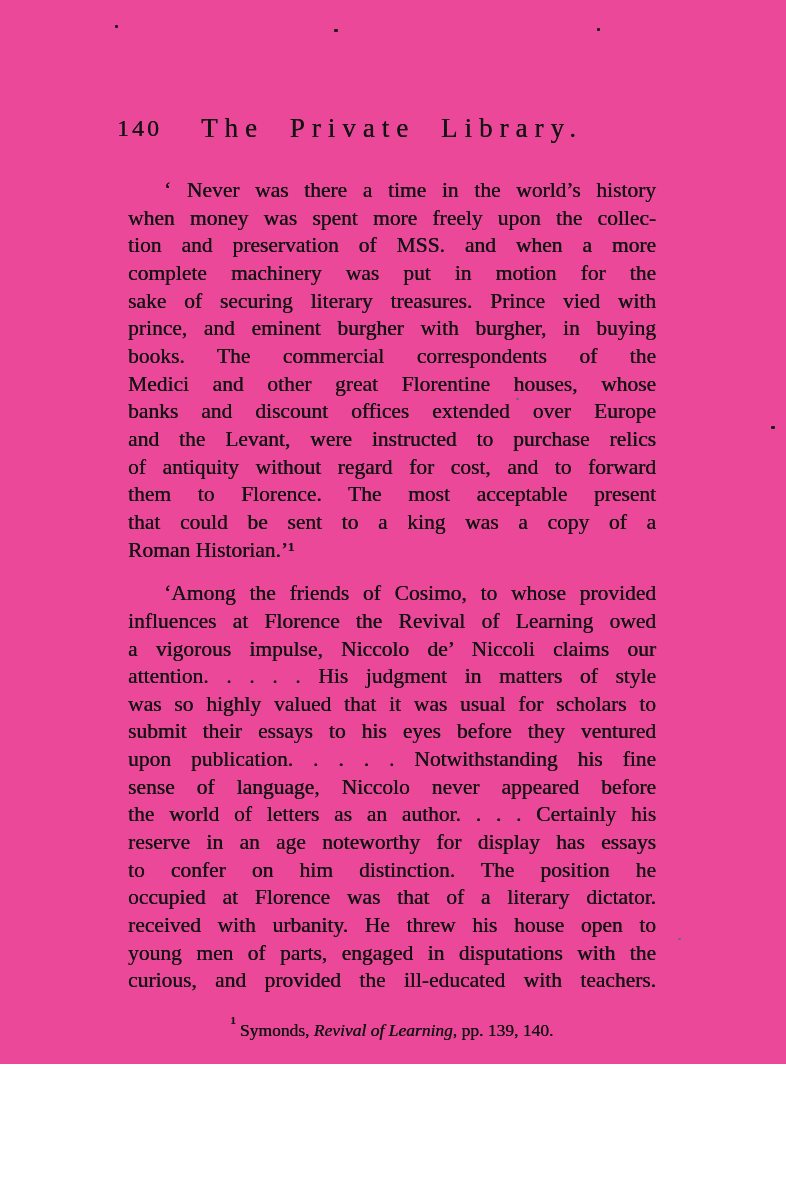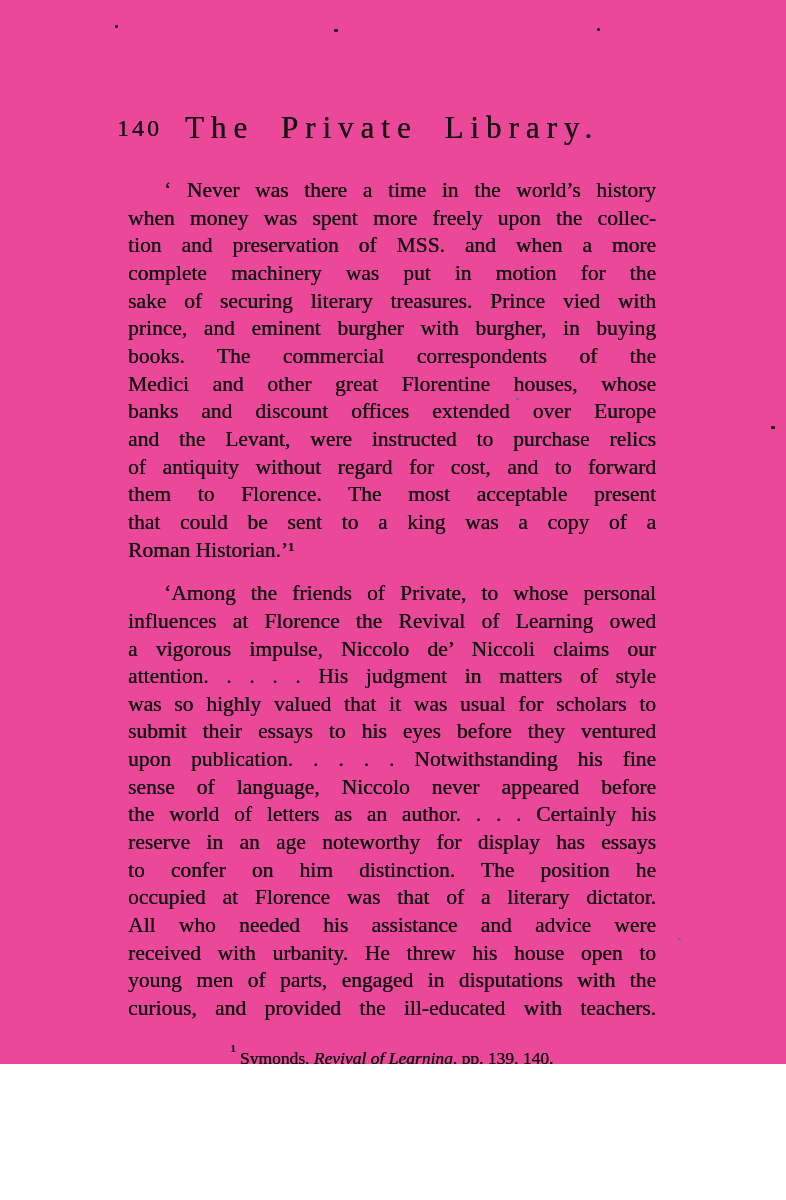--- a/index.html
+++ b/index.html
@@ -27,21 +27,21 @@
   .page-number {
     position: absolute;
     left: 5px;
     top: 3px;
     font-size: 24px;
     letter-spacing: 3px;
   }
   .running-title {
     margin: 0;
     text-align: center;
-    font-size: 31px;
+    font-size: 27px;
     font-weight: normal;
     letter-spacing: 7px;
     word-spacing: 12px;
     line-height: 32px;
   }
 
   
   .text-block {
     position: absolute;
     top: 161px;
@@ -104,33 +104,32 @@
       <div class="line">Medici and other great Florentine houses, whose</div>
       <div class="line">banks and discount offices extended over Europe</div>
       <div class="line">and the Levant, were instructed to purchase relics</div>
       <div class="line">of antiquity without regard for cost, and to forward</div>
       <div class="line">them to Florence.  The most acceptable present</div>
       <div class="line">that could be sent to a king was a copy of a</div>
       <div class="line short">Roman Historian.’¹</div>
     </section>
 
     <section class="paragraph para2">
-      <div class="line indent">‘Among the friends of Private, to whose personal</div>
+      <div class="line indent">‘Among the friends of Cosimo, to whose provided</div>
       <div class="line">influences at Florence the Revival of Learning owed</div>
       <div class="line">a vigorous impulse, Niccolo de’ Niccoli claims our</div>
       <div class="line">attention. . . . . His judgment in matters of style</div>
       <div class="line">was so highly valued that it was usual for scholars to</div>
       <div class="line">submit their essays to his eyes before they ventured</div>
       <div class="line">upon publication. . . . . Notwithstanding his fine</div>
       <div class="line">sense of language, Niccolo never appeared before</div>
       <div class="line">the world of letters as an author. . . . Certainly his</div>
       <div class="line">reserve in an age noteworthy for display has essays</div>
       <div class="line">to confer on him distinction.  The position he</div>
       <div class="line">occupied at Florence was that of a literary dictator.</div>
-      <div class="line">All who needed his assistance and advice were</div>
       <div class="line">received with urbanity.  He threw his house open to</div>
       <div class="line">young men of parts, engaged in disputations with the</div>
       <div class="line">curious, and provided the ill-educated with teachers.</div>
     </section>
 
     <div class="footnote">
       <sup class="fn-marker">¹</sup><span>Symonds, </span><i>Revival of Learning</i><span>, pp. 139, 140.</span>
     </div>
 
   </main>

